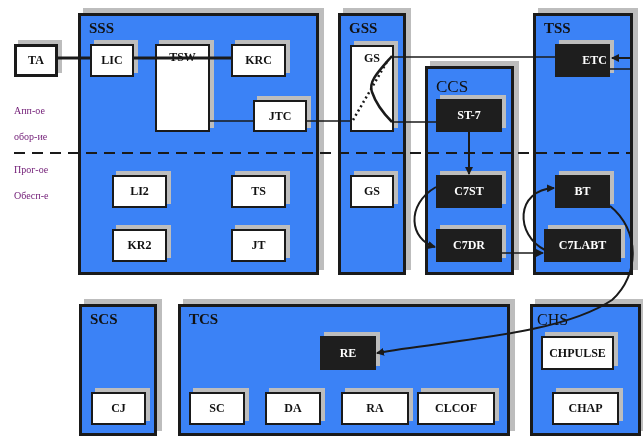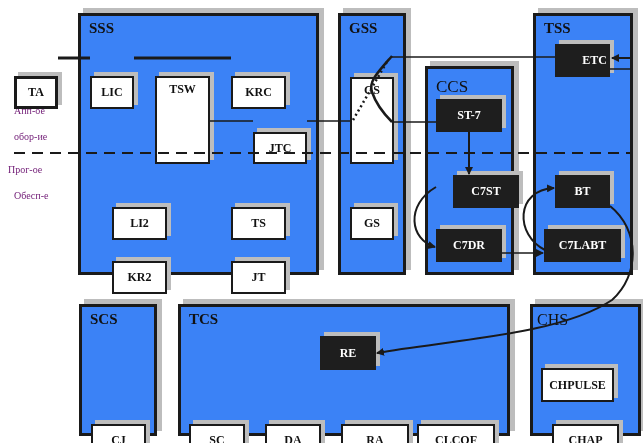--- a/index.html
+++ b/index.html
@@ -1,31 +1,31 @@
 <!DOCTYPE html>
 <html><head>
 <meta charset="utf-8">
 <style>
   html,body{margin:0;padding:0;background:#fff;}
   body{width:643px;height:443px;position:relative;overflow:hidden;font-family:"Liberation Serif","DejaVu Serif",serif;color:#111;}
   .grp{position:absolute;border:3px solid #1a1a1a;background:#3b82f6;box-shadow:5px -5px 0 #bdbdbd;box-sizing:border-box;}
   .grp-title{position:absolute;left:8px;top:4px;font-weight:bold;font-size:15px;}
   .blk{position:absolute;box-sizing:border-box;display:flex;align-items:center;justify-content:center;font-size:12px;font-weight:bold;box-shadow:4px -4px 0 #bdbdbd;}
-  .blk.w{border:2px solid #1a1a1a;background:#fff;color:#111;margin-top:32px;}
+  .blk.w{border:2px solid #1a1a1a;background:#fff;color:#111;}
   .blk.d{background:#1e1e1e;color:#fff;border:1px solid #1e1e1e;}
   .blk.top{align-items:flex-start;padding-top:4px;}
   .lbl{position:absolute;font-size:10px;color:#701a75;}
   svg{position:absolute;left:0;top:0;pointer-events:none;}
 </style>
 </head>
 <body>
 
 <div class="lbl" style="left:14px;top:105px;">Апп-ое</div>
 <div class="lbl" style="left:14px;top:131px;">обор-ие</div>
-<div class="lbl" style="left:8px;top:164px;">Прог-ое</div>
+<div class="lbl" style="left:14px;top:164px;">Прог-ое</div>
 <div class="lbl" style="left:14px;top:190px;">Обесп-е</div>
 
 <div class="blk w" style="left:14px;top:44px;width:44px;height:33px;border-width:3px;">TA</div>
 
 <div class="grp" style="left:78px;top:13px;width:241px;height:262px;">
   <div class="grp-title">SSS</div>
 </div>
 <div class="blk w" style="left:90px;top:44px;width:44px;height:33px;">LIC</div>
 <div class="blk w top" style="left:155px;top:44px;width:55px;height:88px;">TSW</div>
 <div class="blk w" style="left:231px;top:44px;width:55px;height:33px;">KRC</div>
@@ -38,21 +38,21 @@
 <div class="grp" style="left:338px;top:13px;width:68px;height:262px;">
   <div class="grp-title">GSS</div>
 </div>
 <div class="blk w top" style="left:350px;top:45px;width:44px;height:87px;">GS</div>
 <div class="blk w" style="left:350px;top:175px;width:44px;height:33px;">GS</div>
 
 <div class="grp" style="left:425px;top:66px;width:89px;height:209px;">
   <div class="grp-title" style="font-weight:normal;font-size:17px;top:8px;">CCS</div>
 </div>
 <div class="blk d" style="left:436px;top:99px;width:66px;height:33px;">ST-7</div>
-<div class="blk d" style="left:436px;top:175px;width:66px;height:33px;margin-left:17px;">C7ST</div>
+<div class="blk d" style="left:436px;top:175px;width:66px;height:33px;">C7ST</div>
 <div class="blk d" style="left:436px;top:229px;width:66px;height:33px;">C7DR</div>
 
 <div class="grp" style="left:533px;top:13px;width:100px;height:262px;">
   <div class="grp-title">TSS</div>
 </div>
 <div class="blk d" style="left:555px;top:44px;width:55px;height:33px;padding-left:24px;">ETC</div>
 <div class="blk d" style="left:555px;top:175px;width:55px;height:33px;">BT</div>
 <div class="blk d" style="left:544px;top:229px;width:77px;height:33px;">C7LABT</div>
 
 <div class="grp" style="left:79px;top:304px;width:78px;height:132px;">

